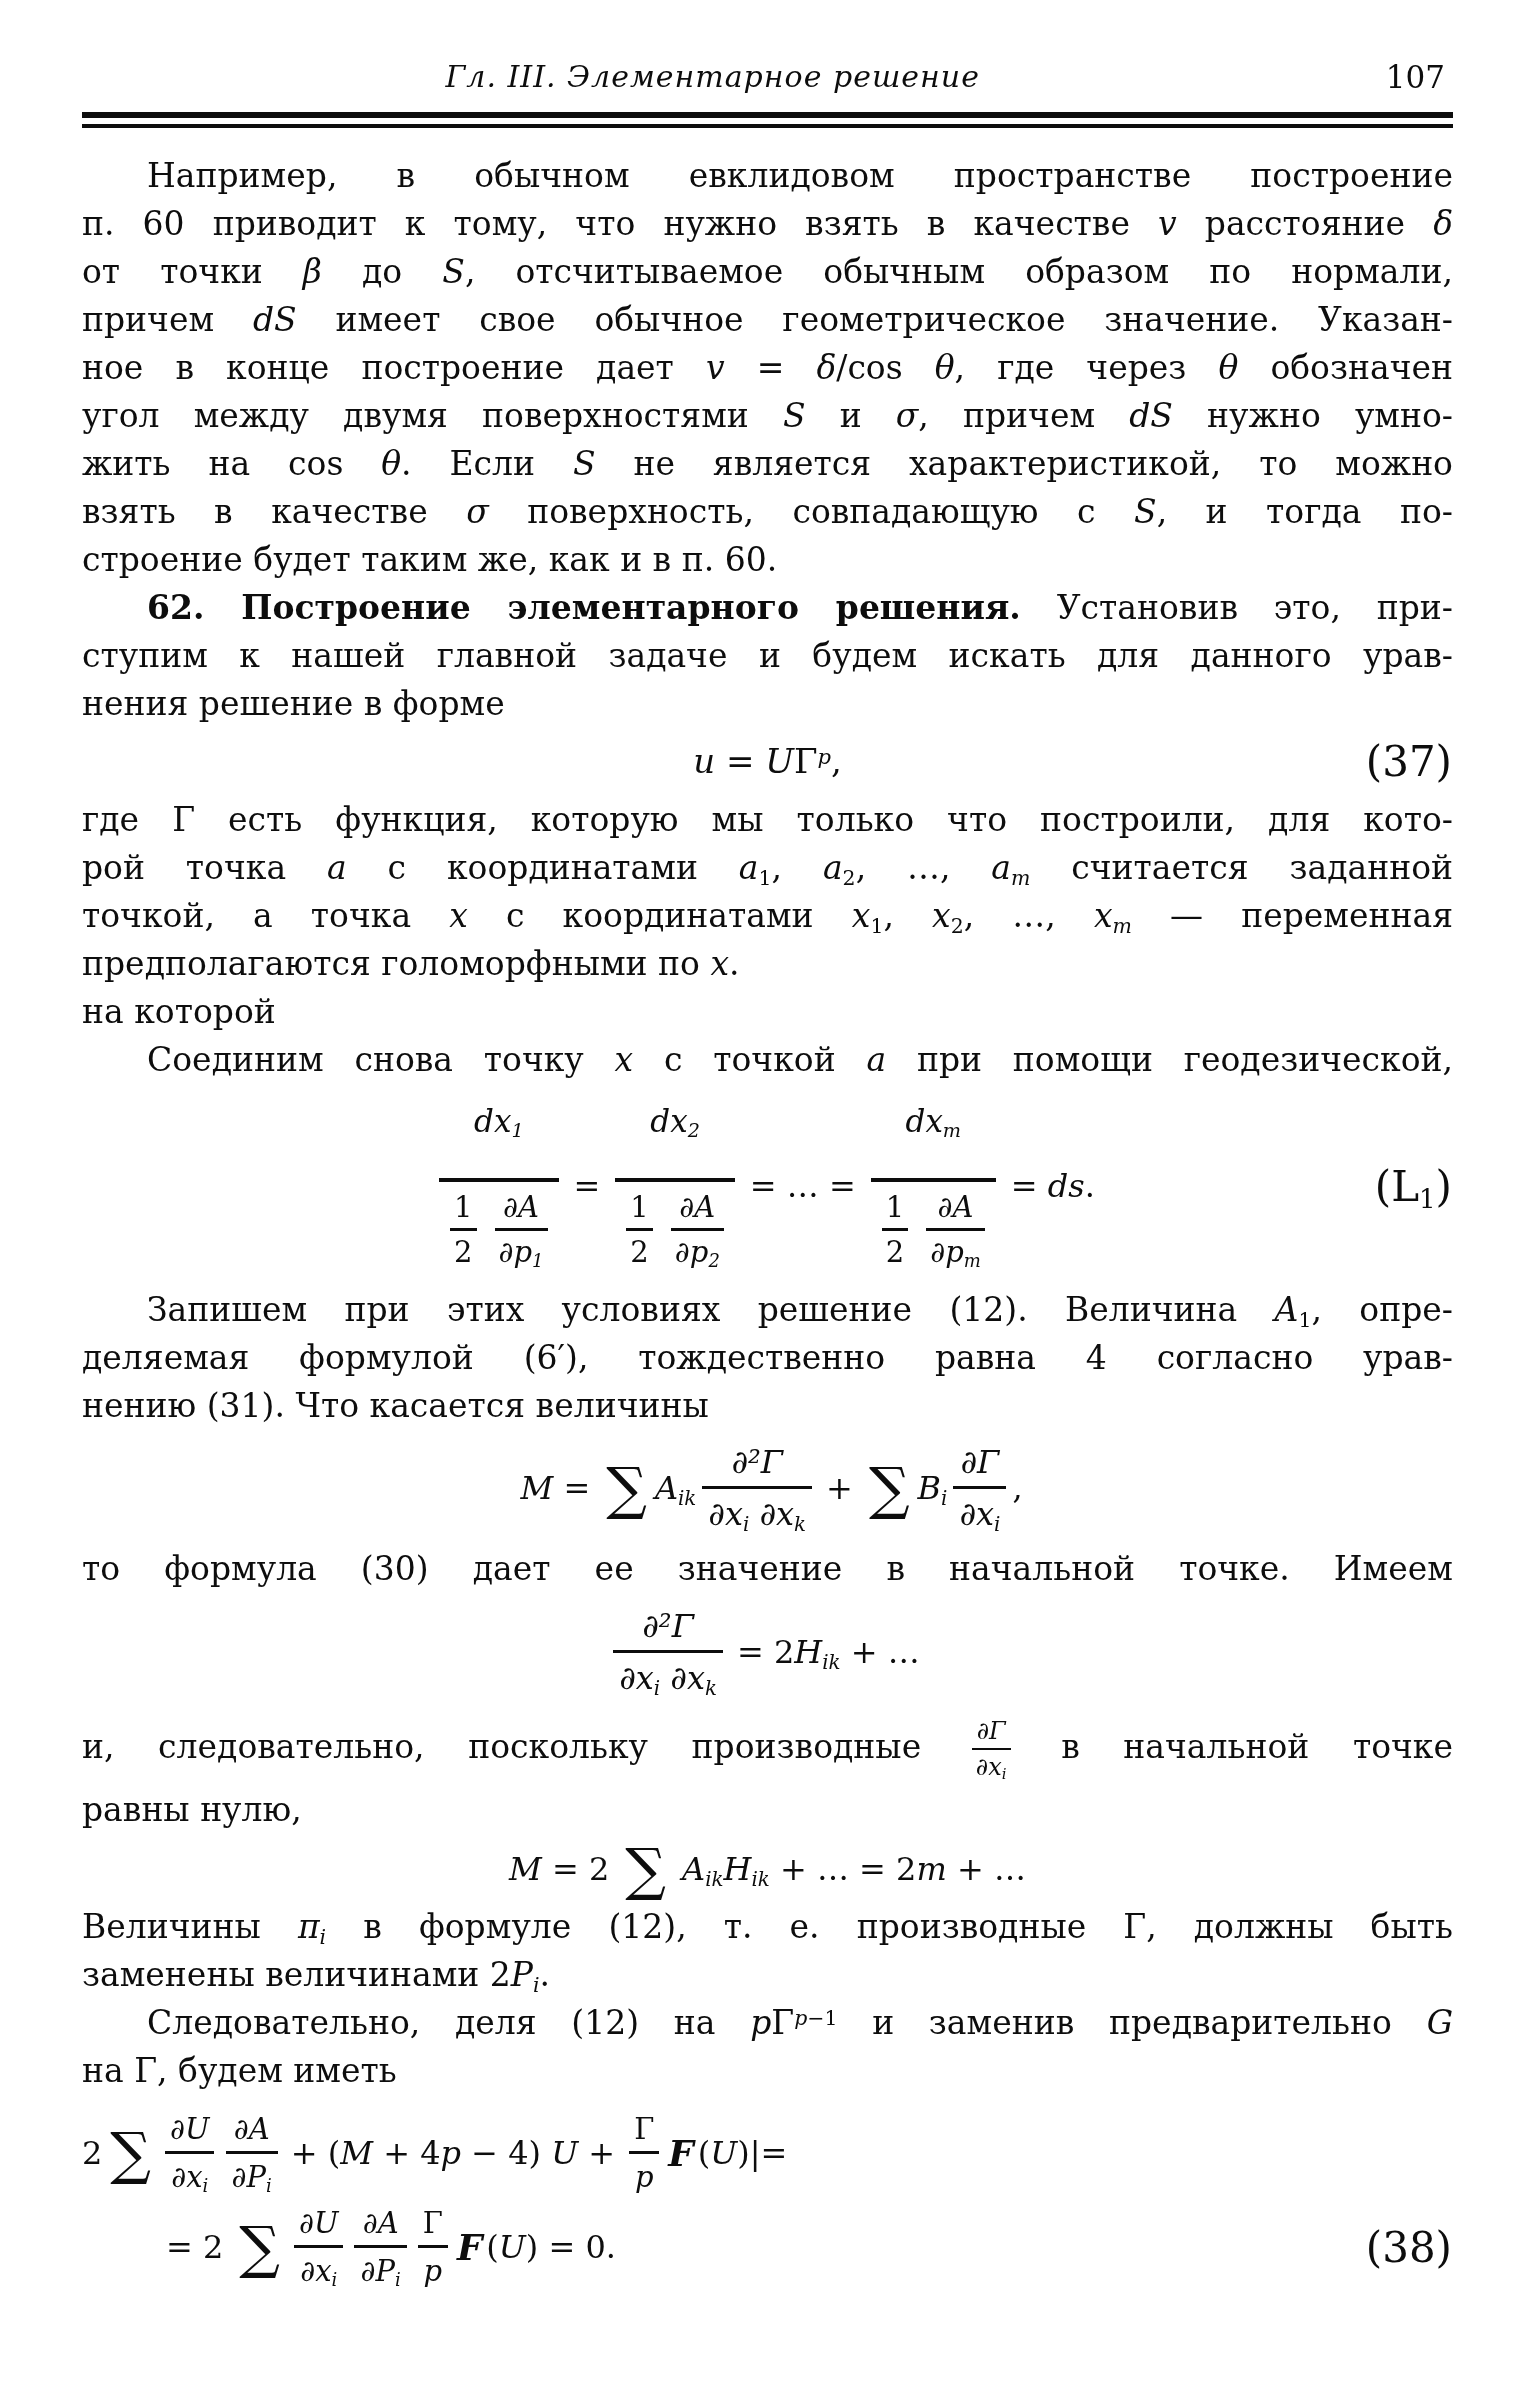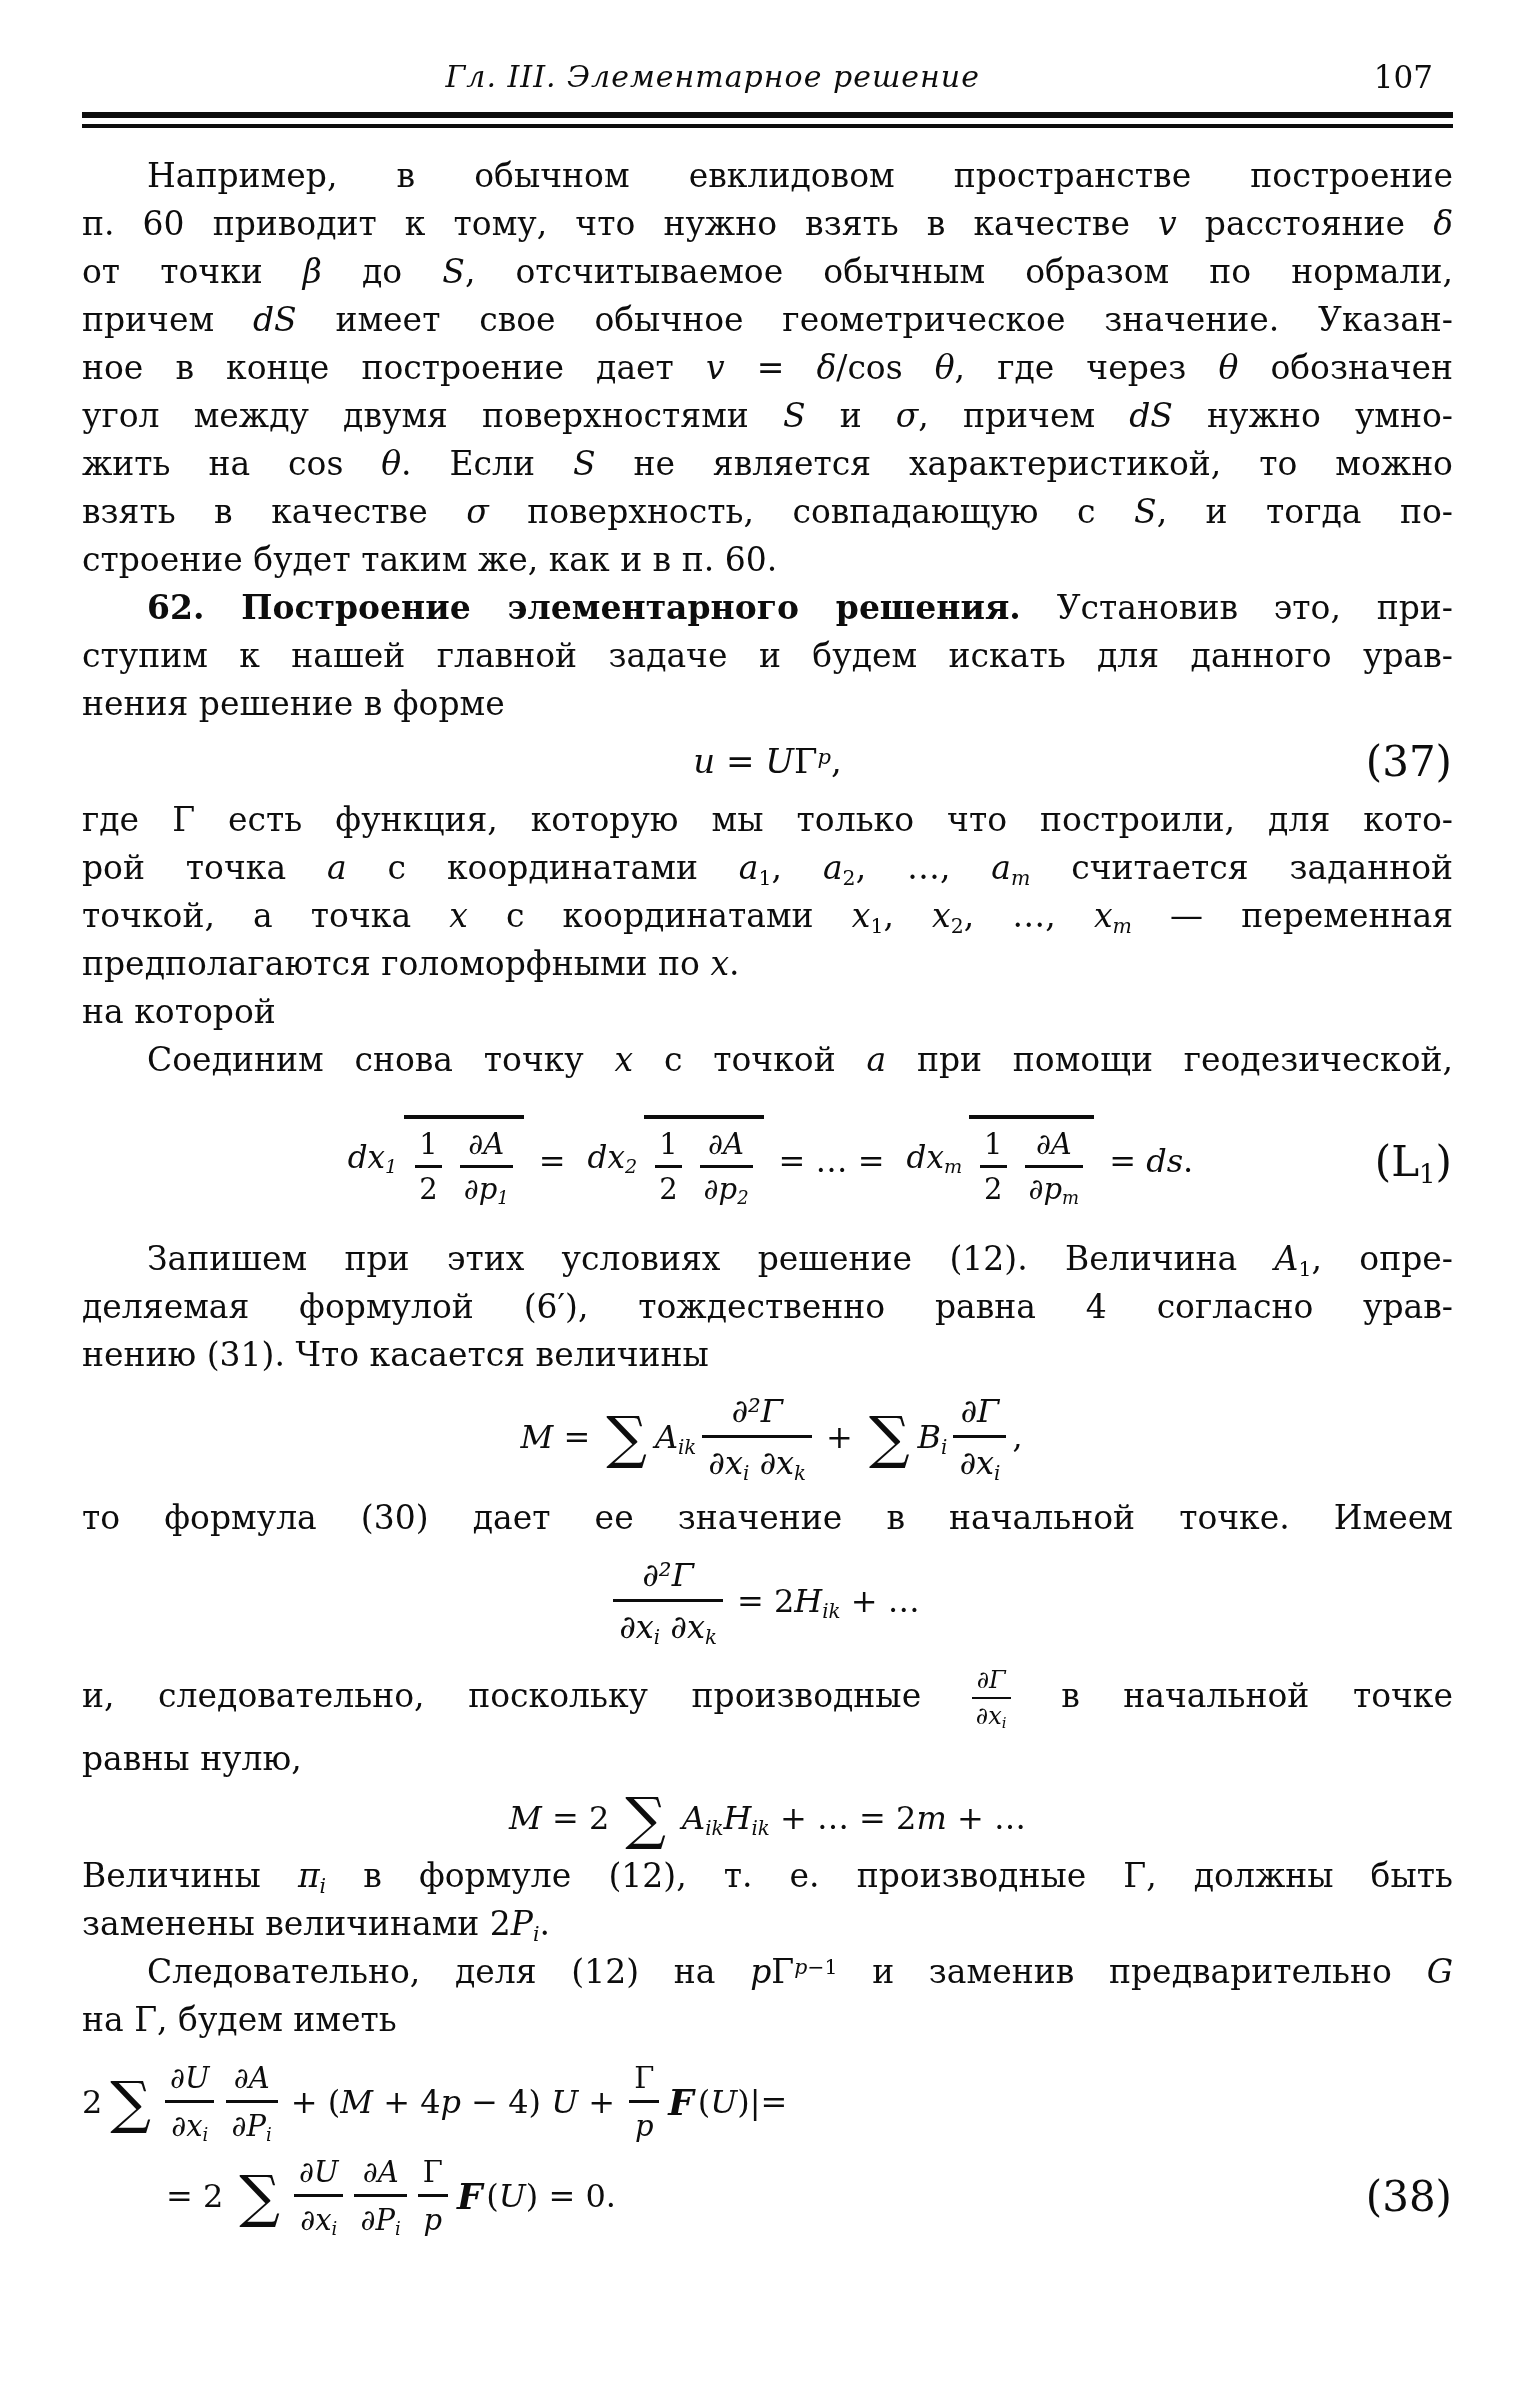--- a/index.html
+++ b/index.html
@@ -3,21 +3,21 @@
 <meta charset="utf-8">
 <style>
   * { box-sizing: border-box; margin: 0; padding: 0; }
   html, body { width: 1514px; height: 2401px; background: #ffffff; }
   body { font-family: "DejaVu Serif", "DejaVu Sans", serif; color: #0d0d0d; overflow: hidden; }
   .page { width: 1514px; height: 2337px; padding: 59px 61px 0 82px; overflow: hidden; position: relative; background: #ffffff; }
 
   
   .runhead { position: relative; height: 41px; margin-bottom: 12px; }
   .chapter { position: absolute; left: 46%; transform: translateX(-50%); font-style: italic; font-size: 30px; letter-spacing: 1px; white-space: nowrap; }
-  .pagenum { position: absolute; right: 20px; top: 0; font-size: 31px; }
+  .pagenum { position: absolute; right: 8px; top: 0; font-size: 31px; }
   .rule { height: 16px; border-top: 6px solid #0d0d0d; border-bottom: 4.6px solid #0d0d0d; margin-bottom: 24px; }
 
   
   .para { font-size: 33px; line-height: 48px; }
   .jl { text-align: justify; text-align-last: justify; }
   .jl.end { text-align-last: left; }
   .ind { text-indent: 65px; }
   i { font-style: italic; }
   b { font-weight: bold; }
   sub, sup { font-size: 0.62em; line-height: 0; }
@@ -30,21 +30,21 @@
   .tag { position: absolute; right: 1px; top: 50%; transform: translateY(-50%); font-size: 42px; font-style: normal; }
   .m { margin: 0 8px; white-space: nowrap; }
   .it { font-style: italic; }
   .up { font-style: normal; }
   .sum { font-size: 57px; line-height: 0.85; margin: 0 8px; font-style: normal; }
   .frac { display: inline-flex; flex-direction: column; align-items: center; margin: 0 6px; }
   .frac .num { padding: 0 6px 5px; }
   .frac .den { border-top: 3.5px solid #0d0d0d; padding: 6px 6px 0; }
   .e37 { margin: 13px 0 15px; font-size: 34px; }
   .eL1 { margin: 19px 0 17px; }
-  .bigfrac { display: inline-flex; flex-direction: row; align-items: center; margin: 12px 7px; }
+  .bigfrac { display: inline-flex; flex-direction: column; align-items: center; margin: 0 7px; gap: 32px; }
   .bigfrac .bnum { padding: 0 7px 7px; font-style: italic; font-size: 31px; }
   .bden { border-top: 4px solid #0d0d0d; display: inline-flex; gap: 18px; padding: 8px 11px 0; align-items: flex-start; }
   .bden .frac { margin: 0; font-size: 29px; }
   .bden .frac .num { padding: 0 4px 4px; }
   .bden .frac .den { border-top: 3px solid #0d0d0d; padding: 4px 4px 0; }
   .eM  { margin: 13px 0 12px; }
   .eH  { margin: 14px 0 12px; }
   .eM2 { margin: 11px 0 10px; }
   .e38a { margin: 17px 0 12px; }
   .e38b { padding-left: 76px; margin-bottom: 10px; }

